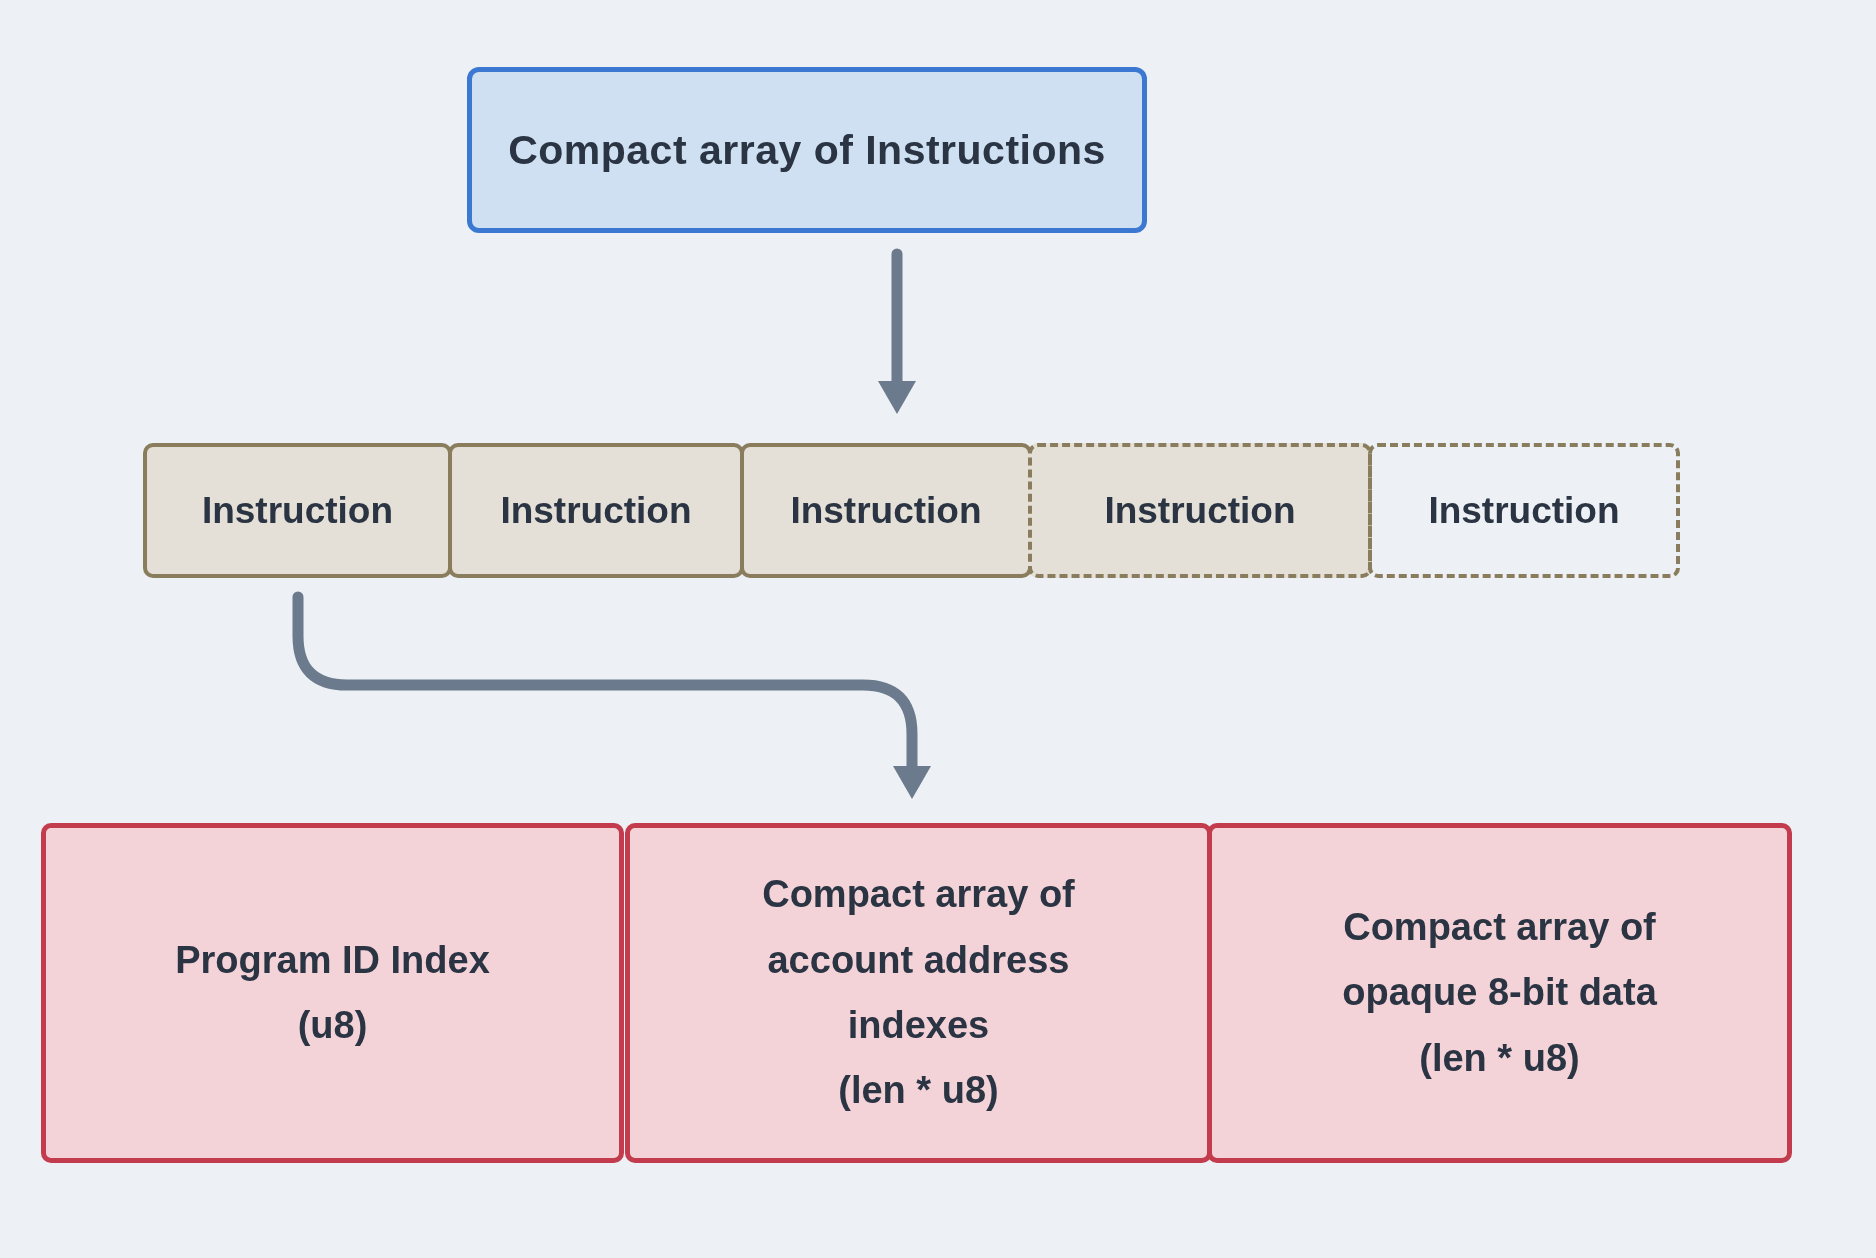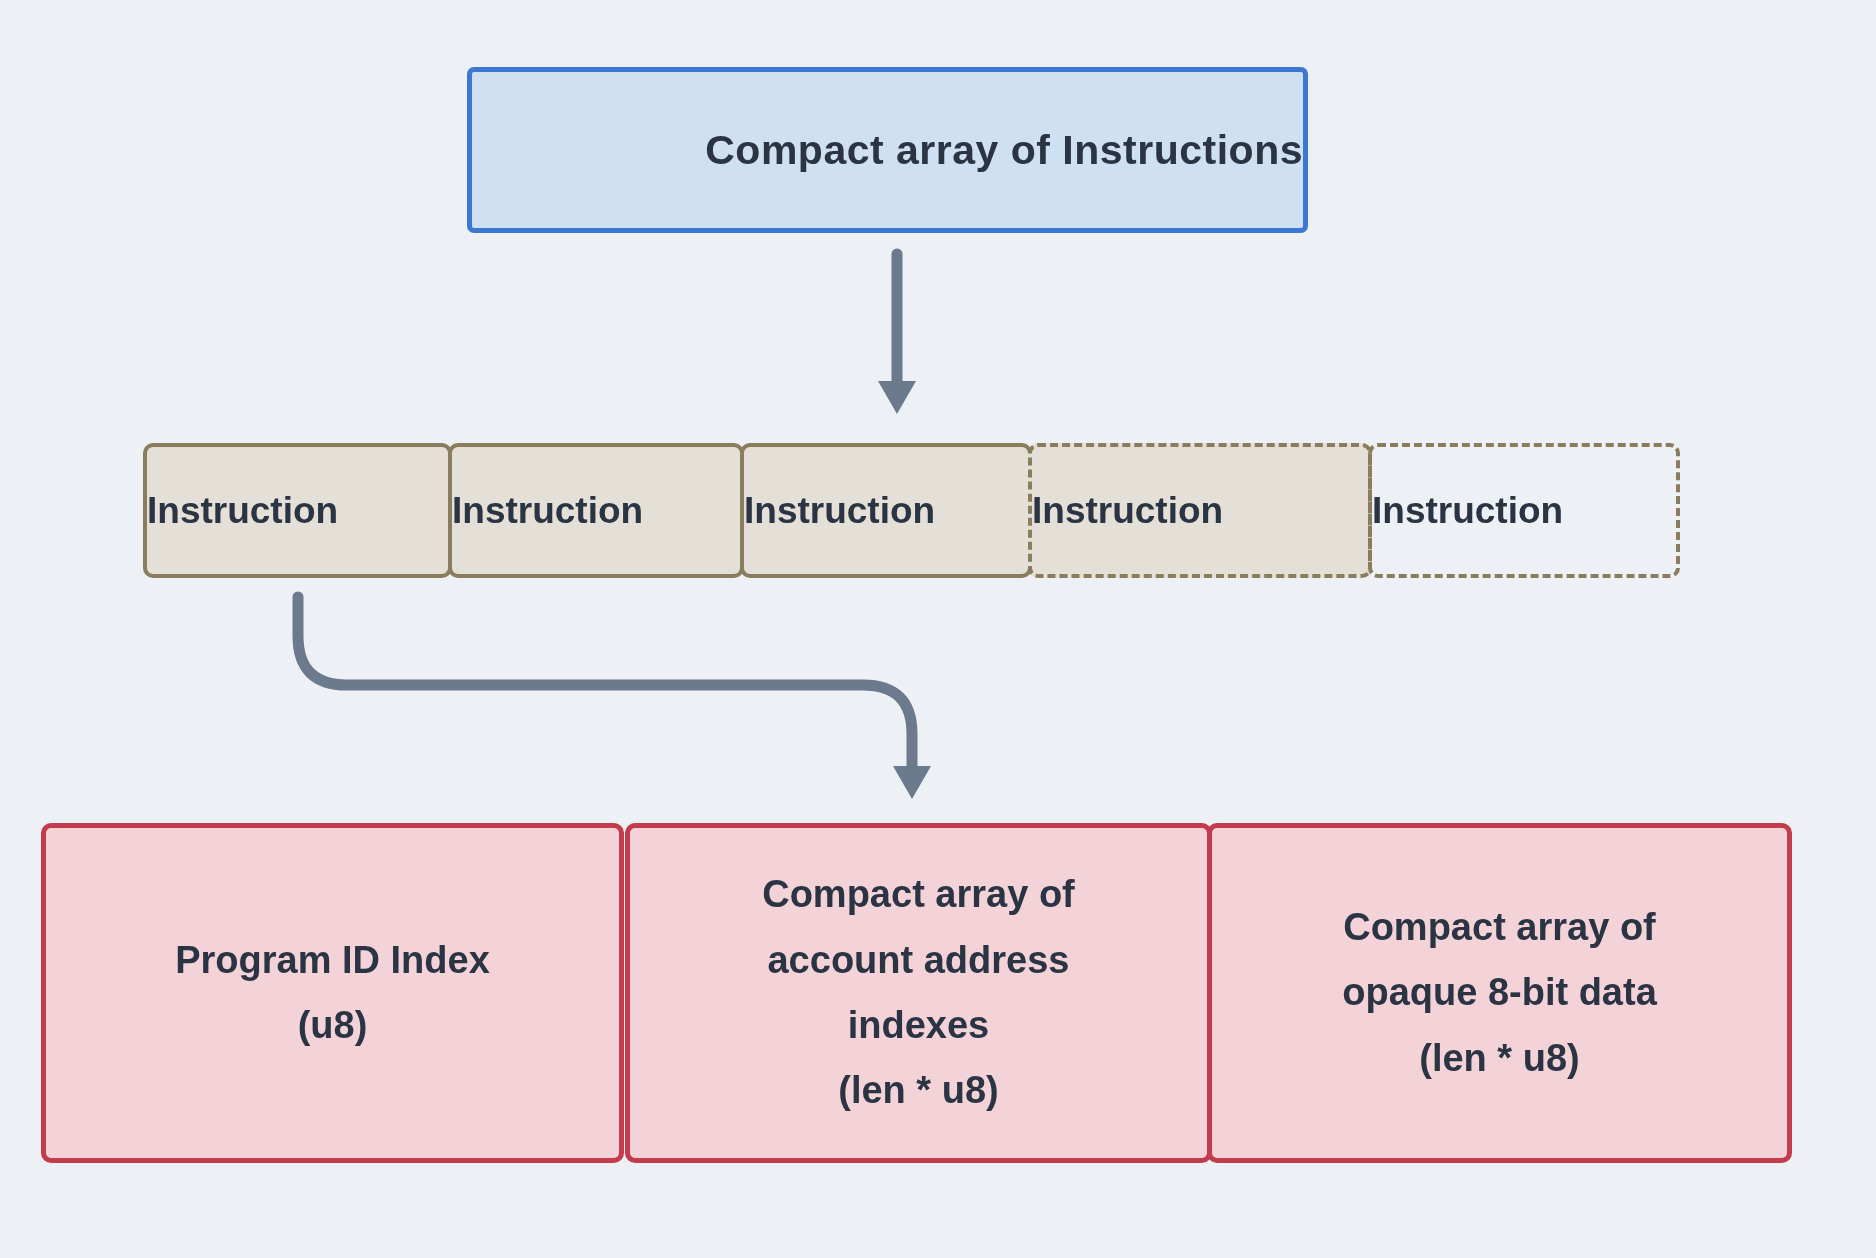--- a/index.html
+++ b/index.html
@@ -13,28 +13,28 @@
     width: 1876px;
     height: 1258px;
     background: var(--bg, #edf0f4);
     overflow: hidden;
     color: var(--ink, #2a3443);
   }
   
   .title-box {
     position: absolute;
     left: 467px; top: 67px;
-    width: 841px; height: 166px;
+    width: 680px; height: 166px;
     box-sizing: border-box;
     background: var(--blue-fill, #cfe0f3);
     border: 5px solid var(--blue-border, #3b78d1);
-    border-radius: 7px;
+    border-radius: 12px;
     display: flex;
     align-items: center;
-    justify-content: flex-end;
+    justify-content: center;
   }
   .title-box .label {
     font-size: 41px;
     font-weight: 600;
     letter-spacing: 0.5px;
     color: var(--ink, #2a3443);
   }
   
   svg.arrows {
     position: absolute;
@@ -57,21 +57,21 @@
   .instr {
     position: absolute;
     top: 443px;
     height: 135px;
     box-sizing: border-box;
     background: var(--tan-fill, #e5e0d7);
     border: 4px solid var(--tan-border, #8a7d5d);
     border-radius: 10px;
     display: flex;
     align-items: center;
-    justify-content: flex-start;
+    justify-content: center;
   }
   .instr .label {
     font-size: 37px;
     font-weight: 600;
     color: var(--ink, #2a3443);
   }
   .instr[data-style="dashed"] { border-style: dashed; }
   .instr[data-style="dashed-empty"] {
     border-style: dashed;
     background: transparent;

